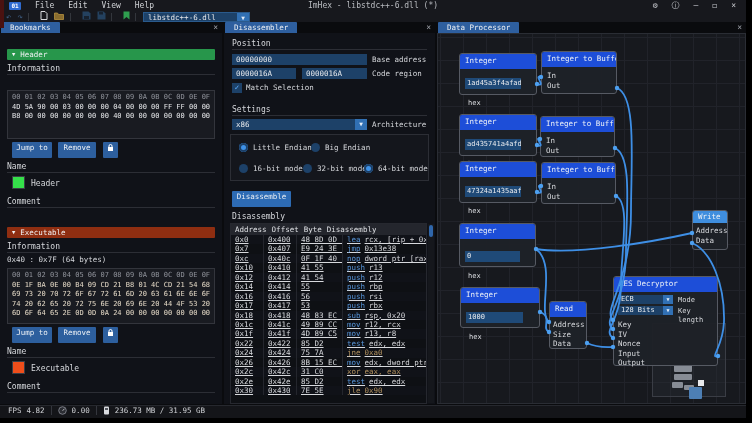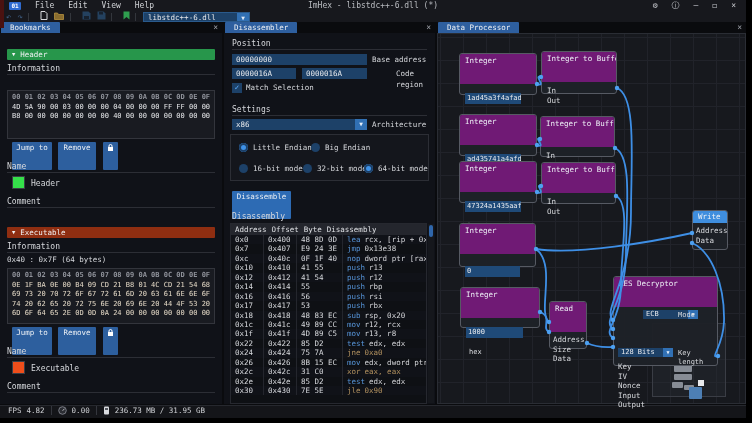--- a/index.html
+++ b/index.html
@@ -40,24 +40,24 @@
   .sep { height:1px; background:#2c2e35; }
 
   
   #bookmarks { left:0; width:222px; }
   .bk-head { position:absolute; left:7px; width:208px; height:11px; border-radius:1px;
     color:#f2f3f5; font-size:7.5px; line-height:11px; padding-left:5px; }
   .bk-head .tri { font-size:5.5px; margin-right:5px; vertical-align:1px; }
   .hexbox { position:absolute; left:7px; width:208px; background:#191b21; border:1px solid #33353c;
     font-size:7px; line-height:9.5px; padding:2px 4px; color:#e6e7ea; white-space:nowrap; }
   .hexrow { letter-spacing:0; }
-  .hexhead { color:#8f929a;font-weight:bold; }
+  .hexhead { color:#8f929a; }
   .hex-warm .hexrow { color:#e4d9c6; }
   .hex-warm .hexhead { color:#8f929a; }
-  .btn { position:absolute; height:28px; background:#2d5f9e; color:#ecf0f5; font-size:7.5px;
+  .btn { position:absolute; height:16px; background:#2d5f9e; color:#ecf0f5; font-size:7.5px;
     line-height:12px; text-align:center; border-radius:1px; }
   .swatch { position:absolute; width:13px; height:13px; border:1px solid #3a3d44; }
   .small-label { position:absolute; font-size:8px; color:#d6d8dc; }
 
   
   #disasm { left:224px; width:211px; }
   .input { position:absolute; height:11px; background:#1d4168; color:#e9ebee; font-size:7.5px;
     line-height:11px; padding-left:4px; }
   .in-label { position:absolute; font-size:7.5px; color:#d6d8dc; line-height:11px; }
   .checkbox { position:absolute; width:10px; height:10px; background:#1d4168; color:#5fb0ff;
@@ -67,37 +67,37 @@
   .combo .cb-arrow { position:absolute; right:0; top:0; width:12px; height:11px; background:#3170b4;
     color:#e8f0fa; font-size:6px; line-height:10px; text-align:center; }
   .framebox { position:absolute; background:#14161c; border:1px solid #2c2e35;text-align:center; }
   .radio { position:absolute; width:9px; height:9px; border-radius:50%; background:#1d4168; }
   .radio.sel { background:#3f92e8; box-shadow:inset 0 0 0 2px #1c3f66; }
   .rad-label { position:absolute; font-size:7.5px; color:#d6d8dc; line-height:10px; }
 
   .dtable { position:absolute; left:6px; right:8px; top:190px; bottom:0; background:#0e1014;
     border:1px solid #26282f; font-size:7.5px; }
   .thead { display:flex; background:#24262d; color:#dfe1e5; height:11px; line-height:11px; }
-  .trow { display:flex; height:9.45px; line-height:9.45px; color:#d7d9dd; }
+  .trow { display:flex; height:9.45px; line-height:9.45px; color:#d7d9dd;text-decoration:underline; }
   .trow:nth-child(odd) { background:#101218; }
   .tc { padding-left:4px; white-space:nowrap; overflow:hidden; border-right:1px solid #24262d; }
   .c-addr { width:33px; } .c-off { width:33px; } .c-byte { width:46px; } .c-dis { flex:1; border-right:none; }
   .mn { color:#5694d8; } .op { color:#d4d5d9; margin-left:4px; }
   .gold .mn, .gold .op { color:#b3925f; }
   .vscroll { position:absolute; right:1px; top:191px; bottom:1px; width:6px; background:#15171c; }
   .vthumb { position:absolute; top:1px; left:1px; width:4px; height:12px; background:#2f66aa; border-radius:2px; }
 
   
   #dataproc { left:437px; width:309px; }
   .gridarea { position:absolute; left:0; right:0; top:11px; bottom:0; background:#17191e;
     border:1px solid #2a2d34;
     background-image:linear-gradient(#21232a 1px,transparent 1px),linear-gradient(90deg,#21232a 1px,transparent 1px);
     background-size:23px 23px; background-position:2px 3px; }
   .node { position:absolute; background:rgba(30,33,40,0.96); border:1px solid #565a63; border-radius:3px; z-index:3; }
-  .node-h { height:30px; background:#701a75; border-radius:2px 2px 0 0; color:#eef2f7;
+  .node-h { height:15px; background:#1d4ed8; border-radius:2px 2px 0 0; color:#eef2f7;
     font-size:7.5px; line-height:13px; padding-left:5px; white-space:nowrap; overflow:hidden; }
   .node-h.bright { background:#3f8ede; }
   .node-b { position:relative; padding:4px 5px 3px 5px; }
   .nfield { display:inline-block; background:#1f4a78; color:#e9ebee; font-size:7px; line-height:11px;
     height:11px; padding:0 2px; vertical-align:middle; white-space:nowrap; overflow:hidden; }
   .nunit { display:inline-block; color:#dcdee2; font-size:7px; margin-left:3px; vertical-align:middle; }
   .nport { font-size:7.5px; color:#d8dade; line-height:9.6px; white-space:nowrap; }
   .ncombo { position:relative; background:#1d4168; height:9px; margin-bottom:1.5px; }
   .ncombo .nc-t { position:absolute; left:3px; top:0; font-size:7px; line-height:9px; color:#e9ebee; }
   .ncombo .nc-a { position:absolute; right:0; top:0; width:10px; height:9px; background:#3170b4;
@@ -252,21 +252,21 @@
       <div class="tab">Disassembler</div>
       <div class="tab-close">×</div>
     </div>
     <div class="panel-body">
       <div class="small-label" style="left:8px;top:6px;">Position</div>
       <div class="sep" style="position:absolute;left:8px;right:8px;top:16px;"></div>
       <div class="input" style="left:8px;top:21px;width:135px;">00000000</div>
       <div class="in-label" style="left:148px;top:21px;">Base address</div>
       <div class="input" style="left:8px;top:35px;width:64px;">0000016A</div>
       <div class="input" style="left:78px;top:35px;width:65px;">0000016A</div>
-      <div class="in-label" style="left:148px;top:35px;margin-left:24px;">Code region</div>
+      <div class="in-label" style="left:148px;top:35px;">Code region</div>
       <div class="checkbox" style="left:8px;top:50px;">✓</div>
       <div class="in-label" style="left:22px;top:49px;">Match Selection</div>
 
       <div class="small-label" style="left:8px;top:72px;">Settings</div>
       <div class="sep" style="position:absolute;left:8px;right:8px;top:82px;"></div>
       <div class="combo" style="left:8px;top:86px;width:135px;">
         <span class="cb-text">x86</span>
         <span class="cb-arrow">▼</span>
       </div>
       <div class="in-label" style="left:148px;top:86px;">Architecture</div>
@@ -531,28 +531,28 @@
     <div class="node" style="left:255px;top:188px;width:36px;height:40px;">
       <div class="node-h bright" style="height:12px;line-height:12px;">Write</div>
       <div class="node-b" style="padding:3px 3px;">
         <div class="nport">Address</div>
         <div class="nport">Data</div>
       </div>
     </div>
     <div class="node" style="left:176px;top:254px;width:105px;height:90px;">
       <div class="node-h">AES Decryptor</div>
       <div class="node-b" style="padding:3px 4px;">
-        <div style="position:relative;height:11px;padding-left:25px;">
+        <div style="position:relative;height:11px;">
           <div class="ncombo" style="width:55px;">
             <span class="nc-t">ECB</span>
             <span class="nc-a">▼</span>
           </div>
           <div class="nc-label" style="left:60px;top:1px;">Mode</div>
         </div>
-        <div style="position:relative;height:11px;margin-top:27px;">
+        <div style="position:relative;height:11px;">
           <div class="ncombo" style="width:55px;">
             <span class="nc-t">128 Bits</span>
             <span class="nc-a">▼</span>
           </div>
           <div class="nc-label" style="left:60px;top:1px;">Key length</div>
         </div>
         <div class="nport" style="margin-top:3px;">Key</div>
         <div class="nport">IV</div>
         <div class="nport">Nonce</div>
         <div class="nport">Input</div>

